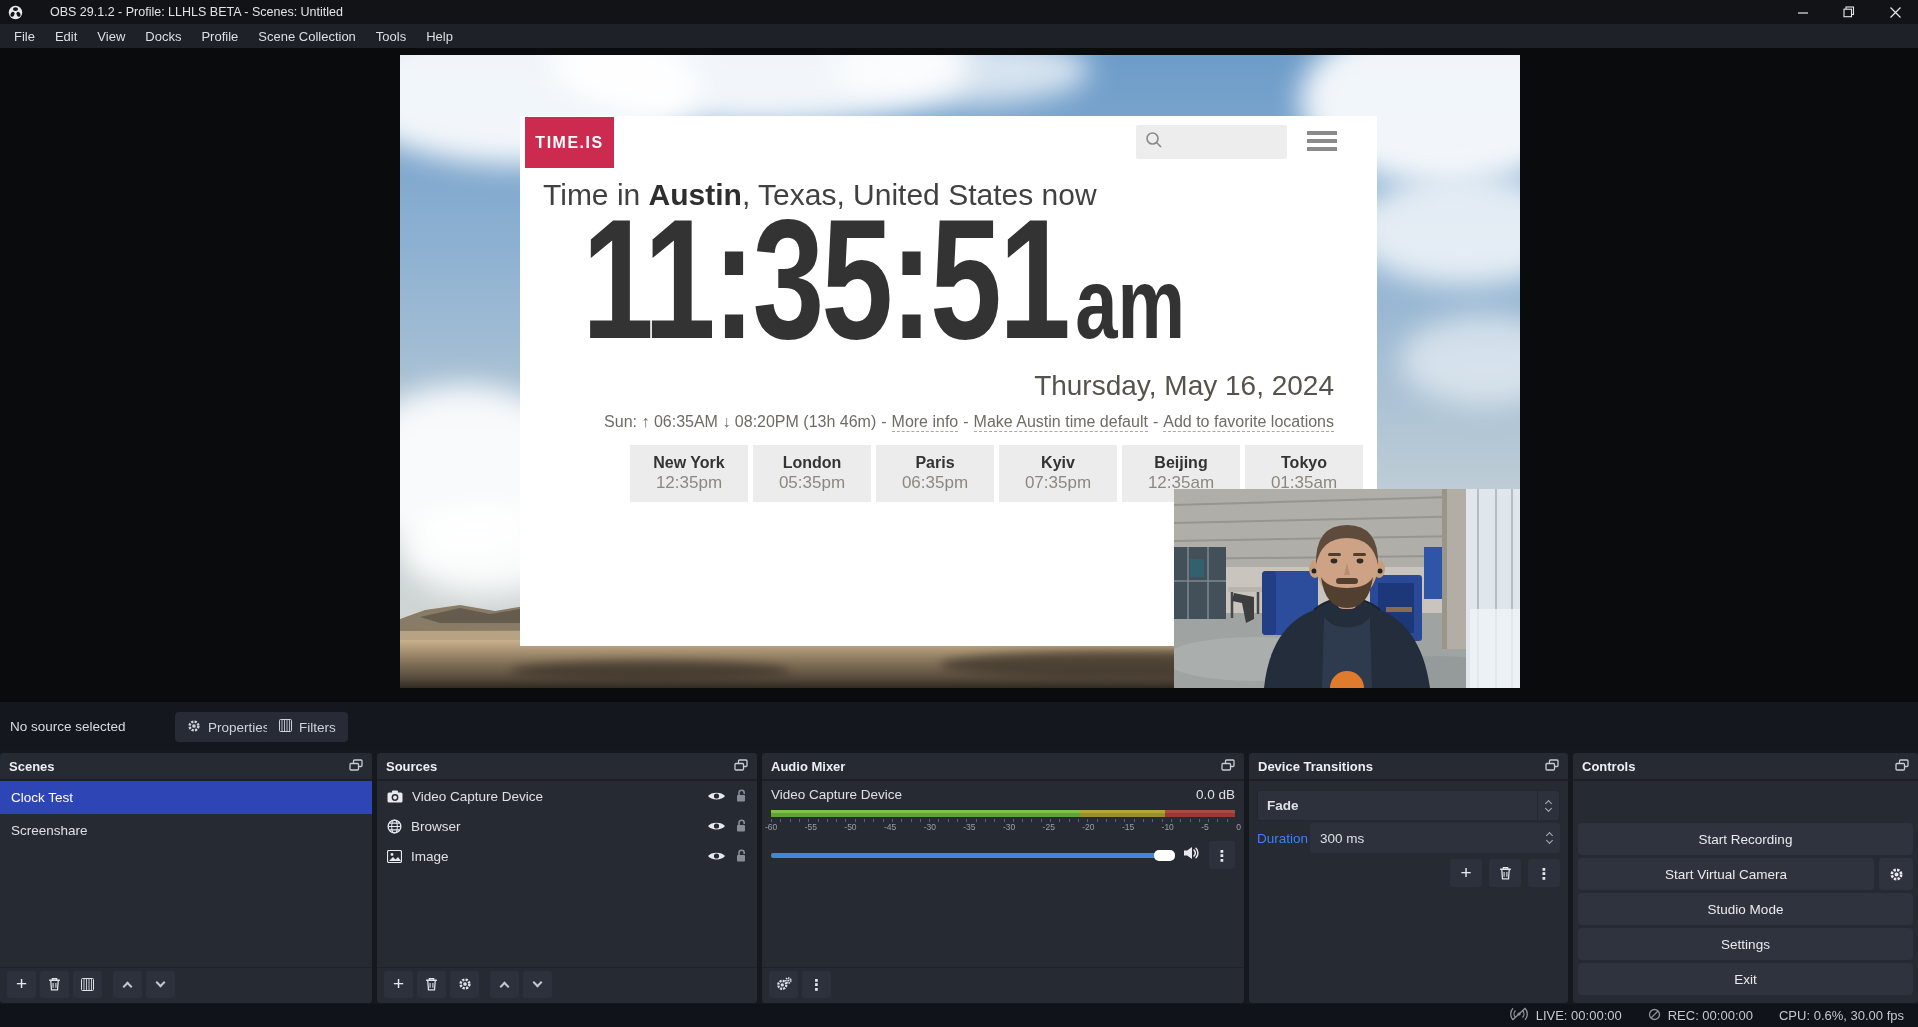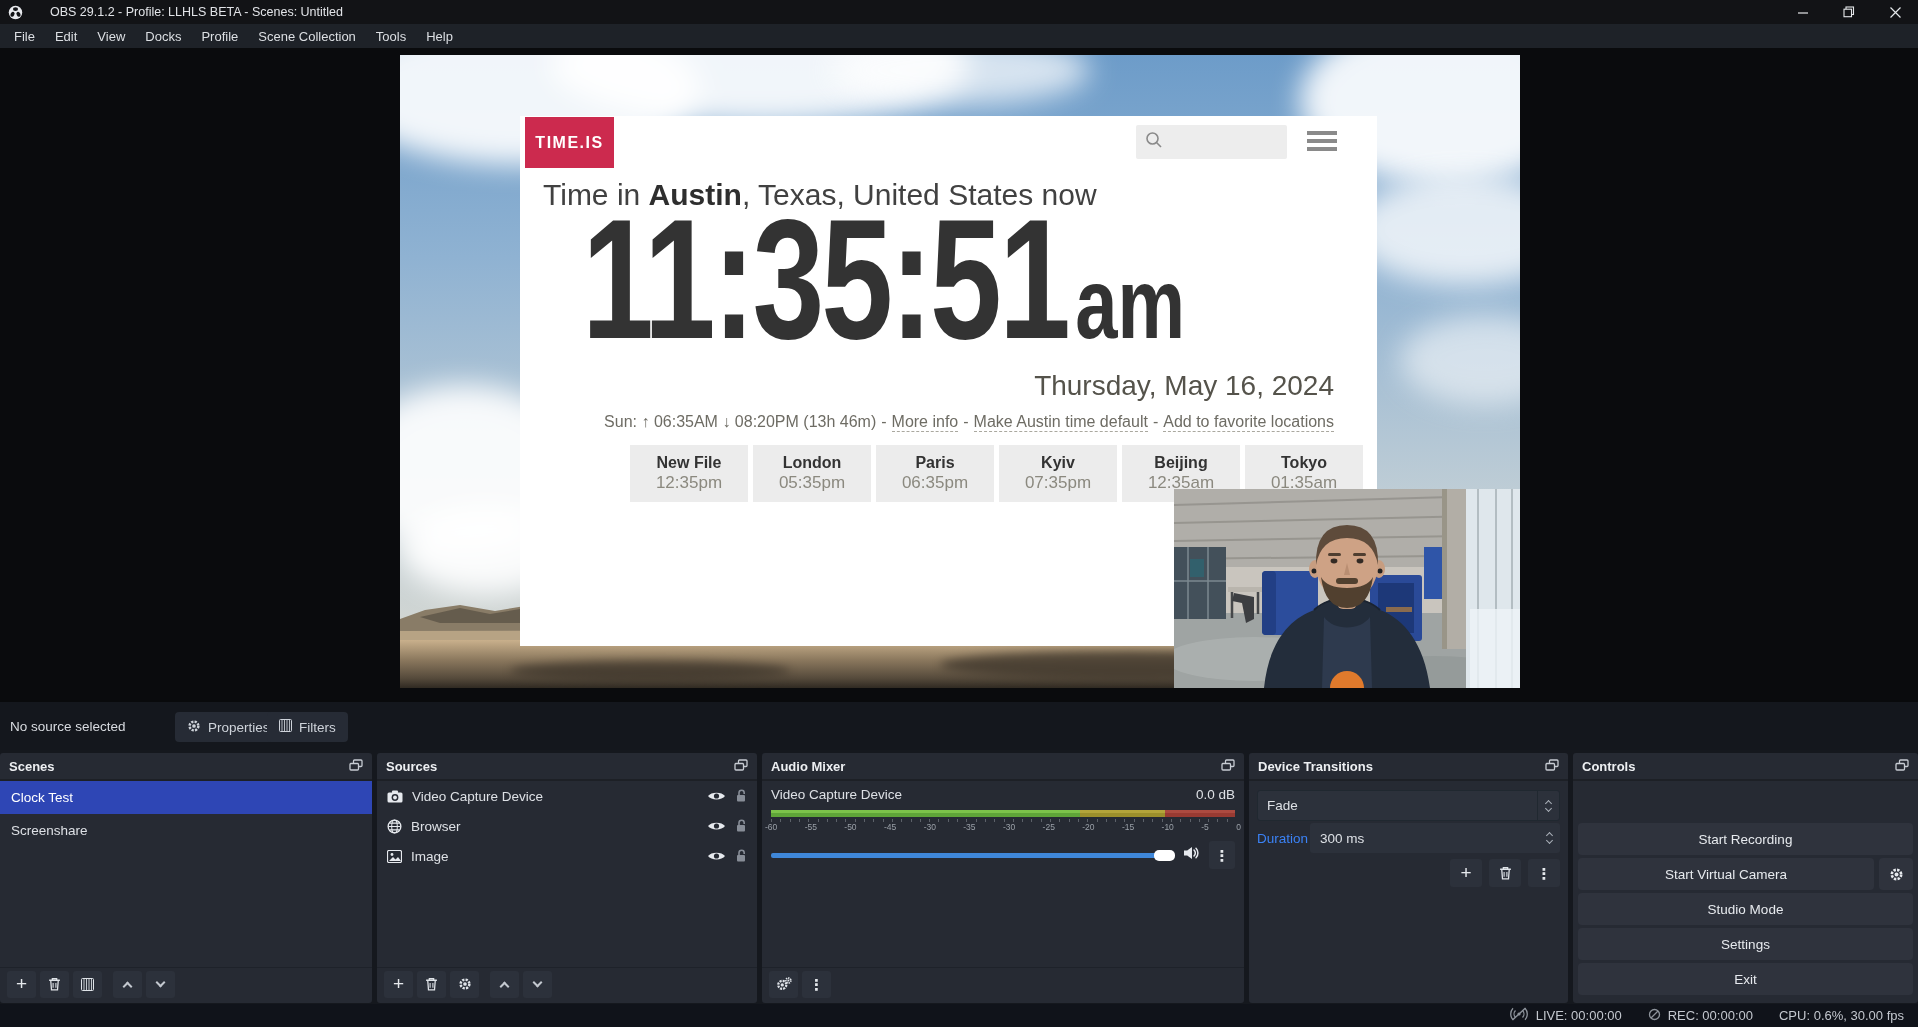--- a/index.html
+++ b/index.html
@@ -102,21 +102,21 @@
   .tickline { position:absolute; left:9px; right:9px; top:66px; height:3px;
               background:repeating-linear-gradient(90deg,#5c6169 0 1px,transparent 1px 9.3px); }
   .ticks { position:absolute; left:3px; right:3px; top:69px; display:flex; justify-content:space-between;
            font-size:8.5px; color:#9aa0a8; }
   .slider-row { position:absolute; left:9px; right:9px; top:88px; height:28px; display:flex; align-items:center; gap:9px; }
   .slider { flex:1; height:5px; border-radius:2px; background:#3f87d9; position:relative; }
   .slider-handle { position:absolute; right:-1px; top:-3px; width:21px; height:11px; background:#fff; border-radius:5px; }
 
   
   .tr-select { position:absolute; left:8px; right:8px; top:37px; height:31px; background:#2c313b;
-               border:1px solid #202830; border-radius:3px; display:flex; align-items:center; }
+               border:1px solid #202830; border-radius:3px; display:flex; align-items:center;font-weight:bold; }
   .tr-select .val { flex:1; padding-left:9px; font-size:13.5px; color:#dde0e5; }
   .tr-spin { width:22px; align-self:stretch; border-left:1px solid #202830; display:flex; flex-direction:column;
              align-items:center; justify-content:center; }
   .tr-dur-label { position:absolute; left:8px; top:70px; height:30px; display:flex; align-items:center;
                   font-size:13.5px; color:#3b82f6; }
   .tr-dur-box { position:absolute; left:61px; right:8px; top:70px; height:30px; background:#2c313b; border-radius:3px;
                 display:flex; align-items:center; }
   .tr-dur-box .val { flex:1; padding-left:10px; font-size:13.5px; color:#dde0e5; }
   .tr-dur-box .tr-spin { border-left:none; }
   .tr-btns { position:absolute; right:8px; top:106px; display:flex; gap:7px; }
@@ -227,21 +227,21 @@
           <span>Sun: ↑ 06:35AM ↓ 08:20PM (13h 46m)</span>
           <span>-</span>
           <span class="ti-link">More info</span>
           <span>-</span>
           <span class="ti-link">Make Austin time default</span>
           <span>-</span>
           <span class="ti-link">Add to favorite locations</span>
         </div>
         <div id="ti-cities">
           <div class="ti-city">
-              <div class="name">New File</div>
+              <div class="name">New York</div>
               <div class="time">12:35pm</div>
             </div>
           <div class="ti-city">
               <div class="name">London</div>
               <div class="time">05:35pm</div>
             </div>
           <div class="ti-city">
               <div class="name">Paris</div>
               <div class="time">06:35pm</div>
             </div>

